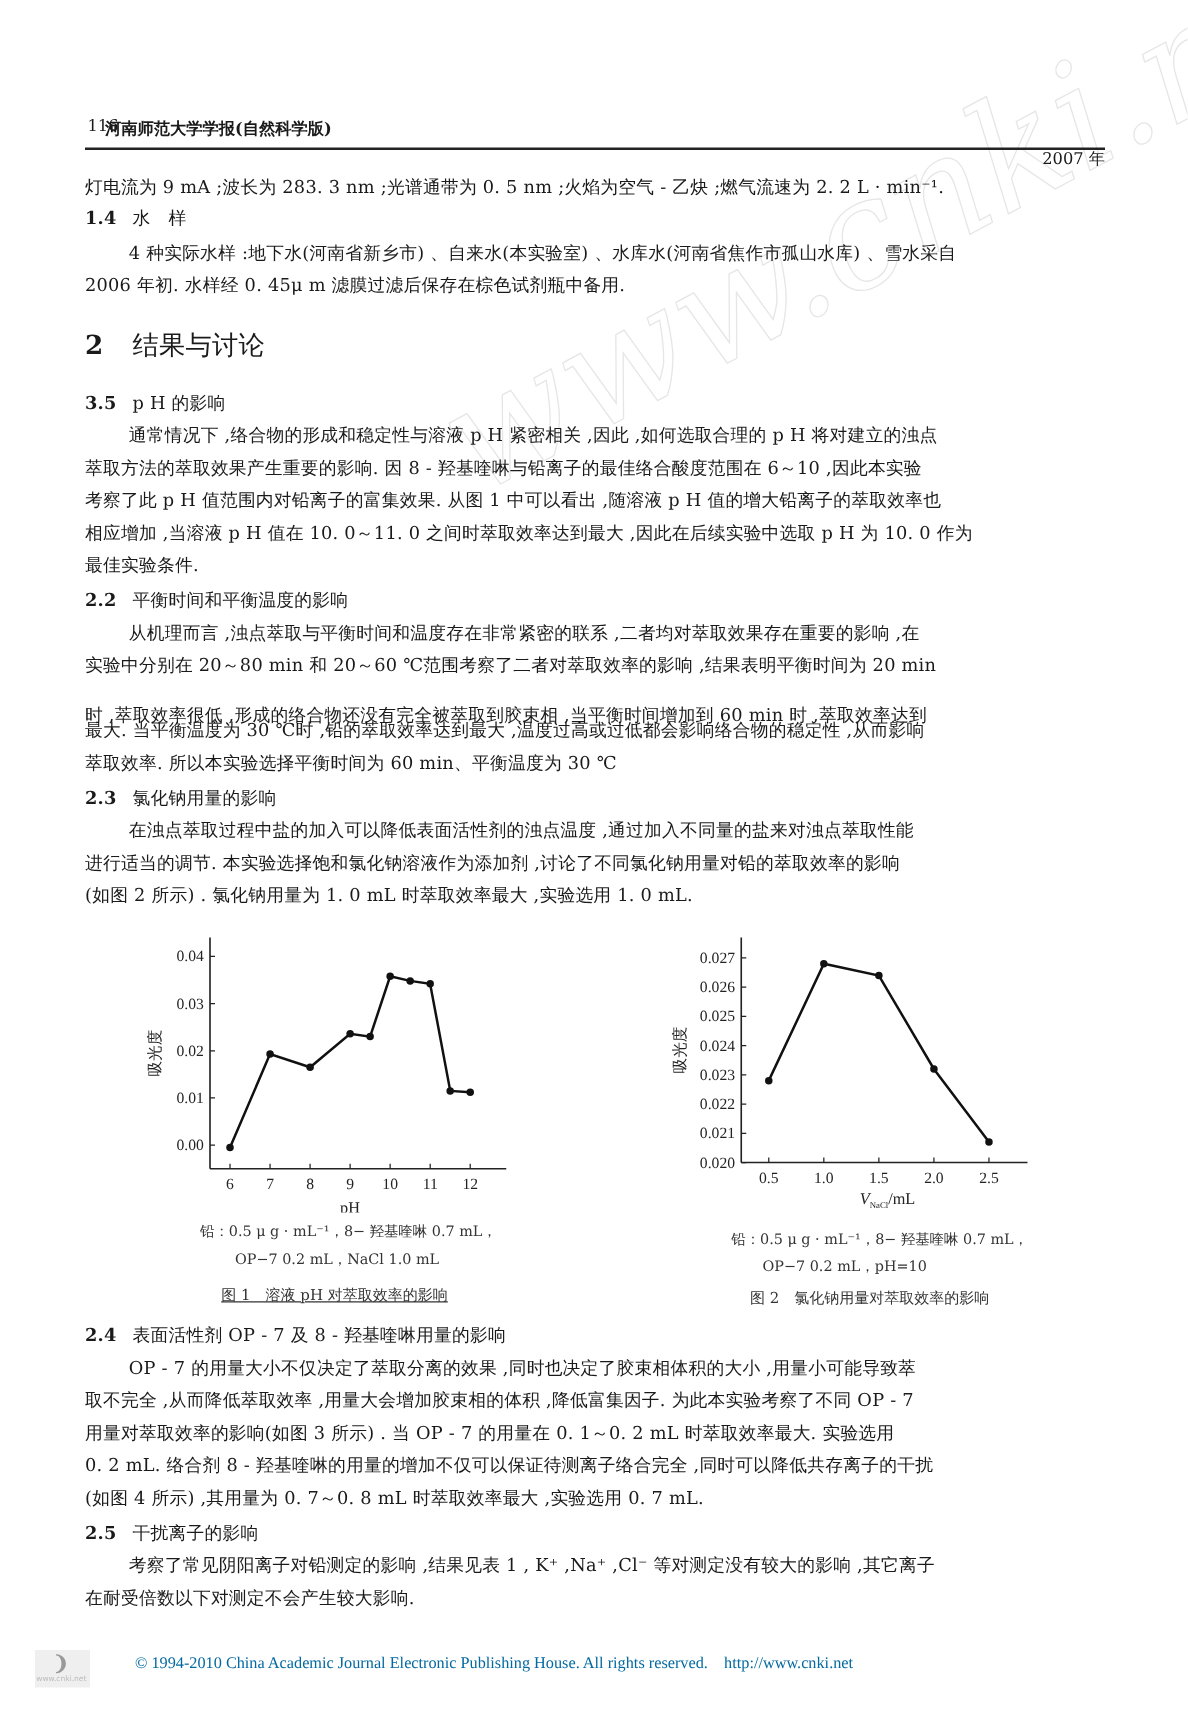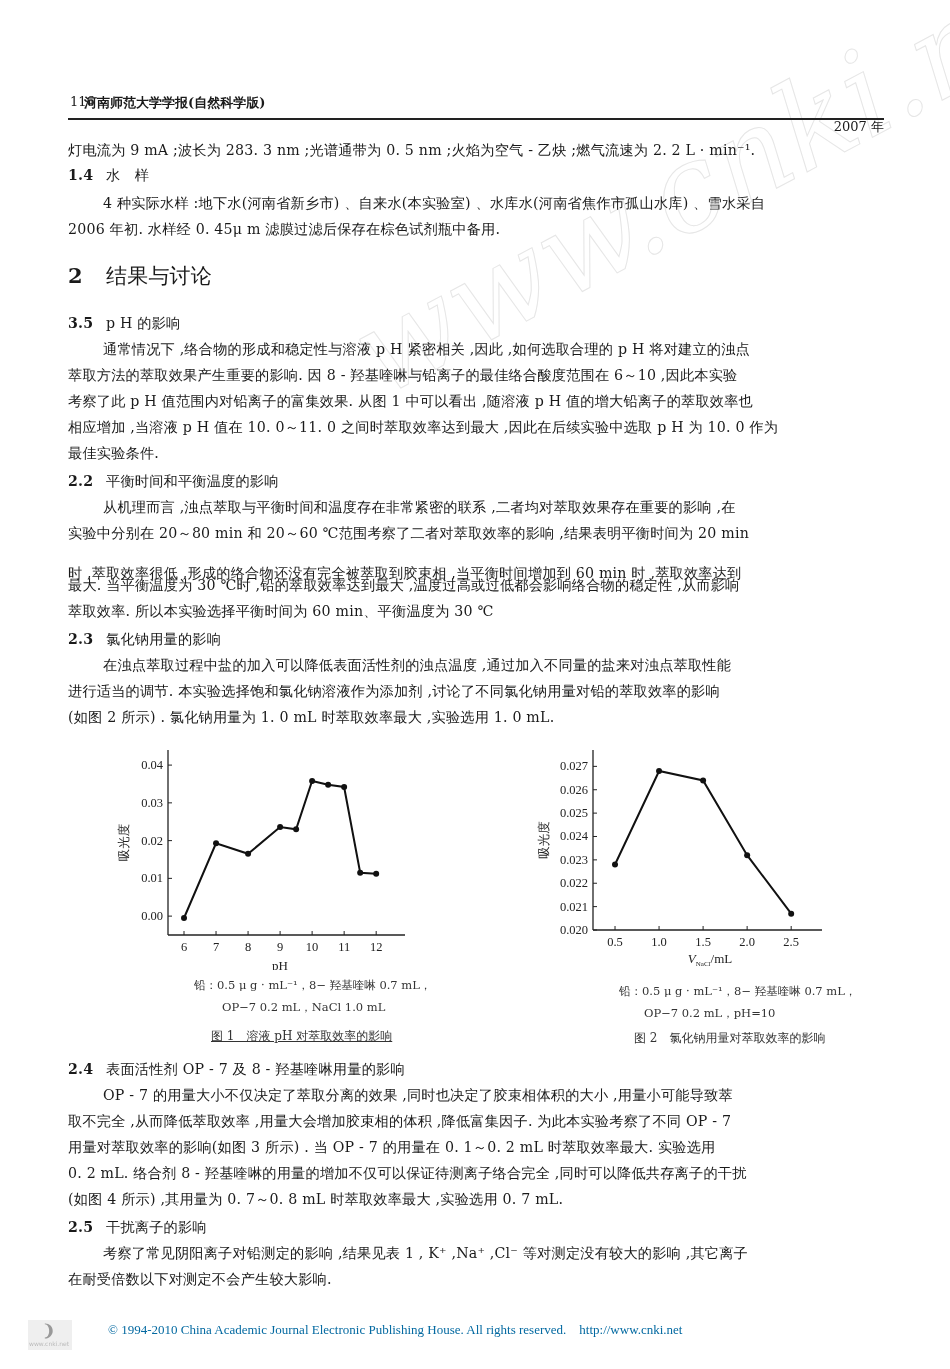--- a/index.html
+++ b/index.html
@@ -15,21 +15,21 @@
           white-space: nowrap; letter-spacing: 0.2px; }
   .indent { left: 103px; width: 781px; }
   .h2 { font-size: 21px; line-height: 26px; }
   .h2 .num { font-weight: bold; display: inline-block; width: 38px; }
   .h3 .num { font-weight: bold; display: inline-block; width: 38px; }
   .watermark { left: 330px; top: 300px; font-size: 120px; color: transparent;
                -webkit-text-stroke: 1px #e6e6e6; transform: rotate(-28deg); transform-origin: left top;
                font-family: "DejaVu Serif", serif; font-style: italic; white-space: nowrap; pointer-events: none; }
   .chart { position: absolute; }
   .chart svg text { font-family: "Liberation Serif", "DejaVu Serif", serif; fill: #222; }
-  .cap { position: absolute; font-size: 11.5px; white-space: nowrap; color: #333; margin-left: 34px; }
+  .cap { position: absolute; font-size: 11.5px; white-space: nowrap; color: #333; }
   .footer { left: 50px; top: 1322px; font-size: 13px; color: #0369a1; white-space: nowrap;
             font-family: "Liberation Serif", serif; }
   .logo { left: 28px; top: 1320px; width: 44px; height: 30px; background: #efefef; }
   .logo .glyph { position: absolute; left: 14px; top: 1px; font-size: 16px; color: #999; font-weight: bold; }
   .logo .url { position: absolute; left: 1px; top: 20px; font-size: 6px; color: #bbb; font-family: "DejaVu Sans", sans-serif; }
 </style>
 </head>
 <body>
 
 <div class="abs watermark">www.cnki.net</div>

